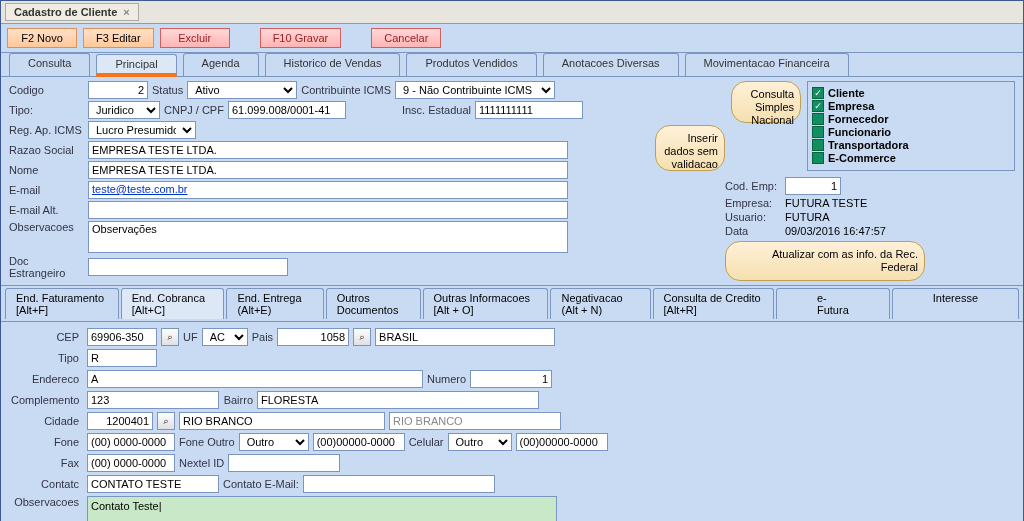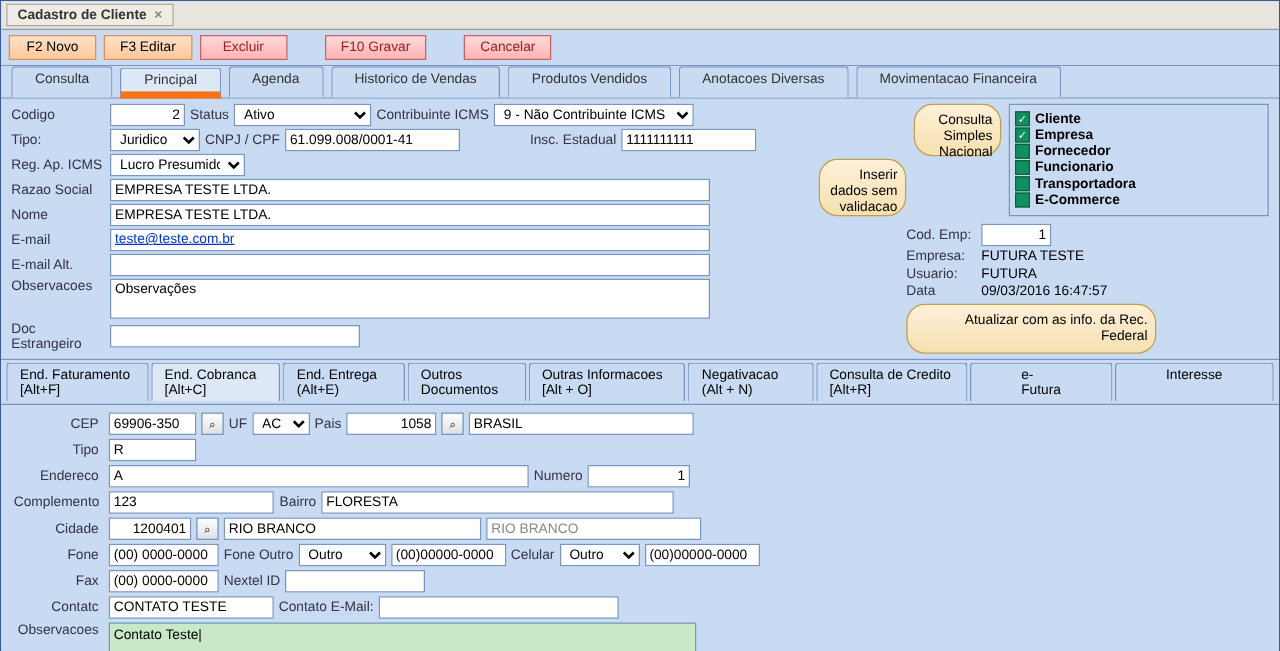--- a/index.html
+++ b/index.html
@@ -8,21 +8,21 @@
 .window-tab { background: #E8E4DE; border-bottom: 1px solid #999; padding: 2px 4px; display: flex; align-items: center; }
 .window-tab-label { background: #F0ECE4; border: 1px solid #AAA; padding: 2px 8px; display: inline-flex; align-items: center; font-weight: bold; color: #333; }
 .window-tab-close { margin-left: 6px; color: #888; cursor: pointer; }
 .toolbar { background: #C9DBF3; padding: 4px 6px; display: flex; gap: 6px; border-bottom: 1px solid #7A96C0; }
 .btn { padding: 3px 12px; border: 1px solid #888; background: linear-gradient(#FEFEFE,#E6E6E6); cursor: pointer; min-width: 70px; text-align: center; }
 .btn-orange { background: linear-gradient(#FFE0C8,#FFC89A); border-color: #E09050; }
 .btn-red { background: linear-gradient(#FFD8D8,#FFB4B4); border-color: #D06060; color: #9C2020; }
 .btn-consulta { background: linear-gradient(#FFF0D8,#F5E0B0); border-color: #C0A050; padding: 6px 6px; text-align:right; line-height:1.2;border-radius:15px; }
 .tabs { display: flex; background: #C9DBF3; border-bottom: 1px solid #7A96C0; padding-left: 8px; gap: 4px; }
 .tab { padding: 3px 18px; background: #C9DBF3; border: 1px solid #7A96C0; border-bottom: none; margin-right: 2px; cursor: pointer; color: #333; border-radius: 3px 3px 0 0; }
-.tab.active { background: #DDE8F7; font-weight: normal; border-bottom: 6px solid #f97316; position: relative; top: 1px; }
+.tab.active { background: #DDE8F7; font-weight: normal; border-bottom: 4px solid #f97316; position: relative; top: 1px; }
 .sub-tabs { display: flex; background: #C9DBF3; border-top: 1px solid #7A96C0; border-bottom: 1px solid #7A96C0; padding: 2px 4px; gap: 2px; }
 .sub-tab { padding: 3px 10px; background: #C9DBF3; border: 1px solid #7A96C0; cursor: pointer; border-radius: 3px 3px 0 0; border-bottom: none; }
 .sub-tab.active { background: #DDE8F7; }
 .main { background: #C9DBF3; padding: 4px 8px; }
 .row { display: flex; align-items: center; margin-bottom: 2px; gap: 4px; }
 .lbl { width: 75px; text-align: left; color: #334; }
 .lbl-sm { color: #334; white-space: nowrap; }
 input[type=text], select, textarea { border: 1px solid #7A96C0; background: #FFF; padding: 1px 3px; font-size: 11px; height: 18px; }
 input.right { text-align: right; }
 textarea { height: auto; resize: none; }
@@ -77,21 +77,21 @@
           <input type="text" class="right" style="width: 60px;" readonly="" value="2">
           <span class="lbl-sm">Status</span>
           <select style="width:110px"><option>Ativo</option></select>
           <span class="lbl-sm">Contribuinte ICMS</span>
           <select style="width:160px"><option>9 - Não Contribuinte ICMS</option></select>
         </div>
         <div class="row">
           <span class="lbl">Tipo:</span>
           <select style="width:72px"><option>Juridico</option></select>
           <span class="lbl-sm">CNPJ / CPF</span>
-          <input type="text" style="width: 140px;" value="61.099.008/0001-41">
+          <input type="text" style="width: 118px;" value="61.099.008/0001-41">
           <span style="width:48px"></span>
           <span class="lbl-sm">Insc. Estadual</span>
           <input type="text" style="width: 108px;" value="1111111111">
         </div>
         <div class="row">
           <span class="lbl">Reg. Ap. ICMS</span>
           <select style="width:108px"><option>Lucro Presumido/R</option></select>
         </div>
         <div class="row">
           <span class="lbl">Razao Social</span>

